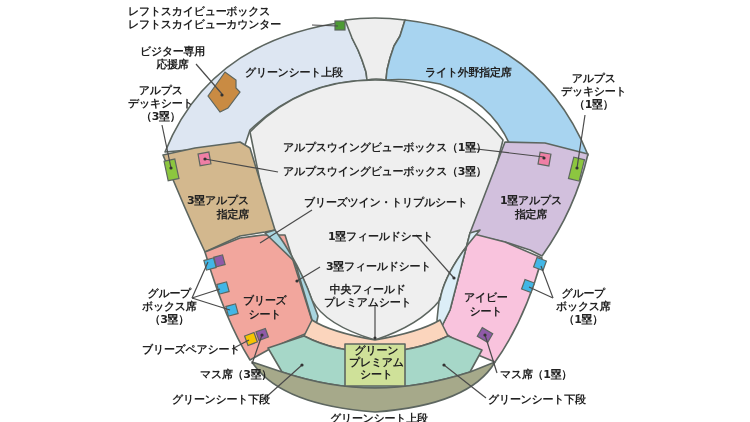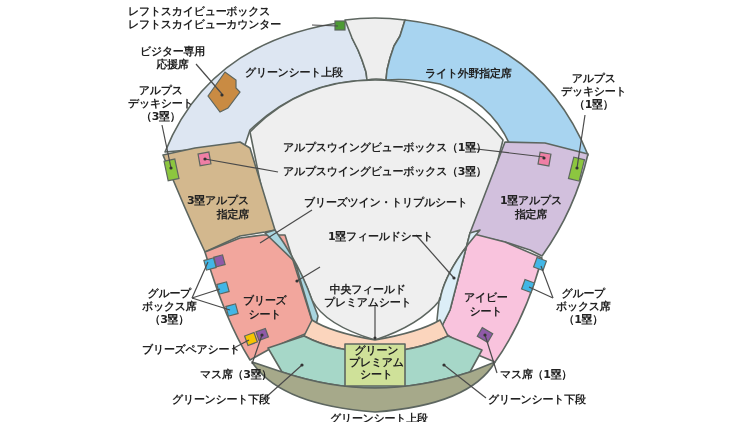--- a/index.html
+++ b/index.html
@@ -101,21 +101,21 @@
     <circle cx="297" cy="281" r="1.6"></circle>
         <circle cx="375" cy="338" r="1.6"></circle>
     <circle cx="302" cy="365" r="1.6"></circle>
         <circle cx="444" cy="365" r="1.6"></circle>
     <circle cx="485" cy="335" r="1.6"></circle>
         <circle cx="262" cy="335" r="1.6"></circle>
   </g>
 </svg>
 
 <div class="sec" style="left:245px;top:66px;">グリーンシート上段</div>
-<div class="sec" style="left:425px;top:66px;font-family:Liberation Serif, serif;">ライト外野指定席</div>
+<div class="sec" style="left:425px;top:66px;">ライト外野指定席</div>
 <div class="sec" style="left:187px;top:194px;text-align:right;">
   <span class="ln">3塁アルプス</span>
   <span class="ln">指定席</span>
 </div>
 <div class="sec" style="left:500px;top:194px;">
   <span class="ln">1塁アルプス</span>
   <span class="ln">指定席</span>
 </div>
 <div class="sec" style="left:243px;top:294px;">
   <span class="ln">ブリーズ</span>
@@ -147,20 +147,21 @@
 </div>
 <div class="lbl c" style="left:561px;top:72px;">
   <span class="ln">アルプス</span>
   <span class="ln">デッキシート</span>
   <span class="ln">（1塁）</span>
 </div>
 <div class="lbl" style="left:283px;top:141px;">アルプスウイングビューボックス（1塁）</div>
 <div class="lbl" style="left:283px;top:165px;text-align:center;">アルプスウイングビューボックス（3塁）</div>
 <div class="lbl" style="left:304px;top:196px;">ブリーズツイン・トリプルシート</div>
 <div class="lbl" style="left:328px;top:230px;">1塁フィールドシート</div>
+<div class="lbl" style="left:326px;top:260px;">3塁フィールドシート</div>
 <div class="lbl c" style="left:324px;top:283px;">
   <span class="ln">中央フィールド</span>
   <span class="ln">プレミアムシート</span>
 </div>
 <div class="lbl c" style="left:142px;top:287px;">
   <span class="ln">グループ</span>
   <span class="ln">ボックス席</span>
   <span class="ln">（3塁）</span>
 </div>
 <div class="lbl c" style="left:556px;top:287px;">

